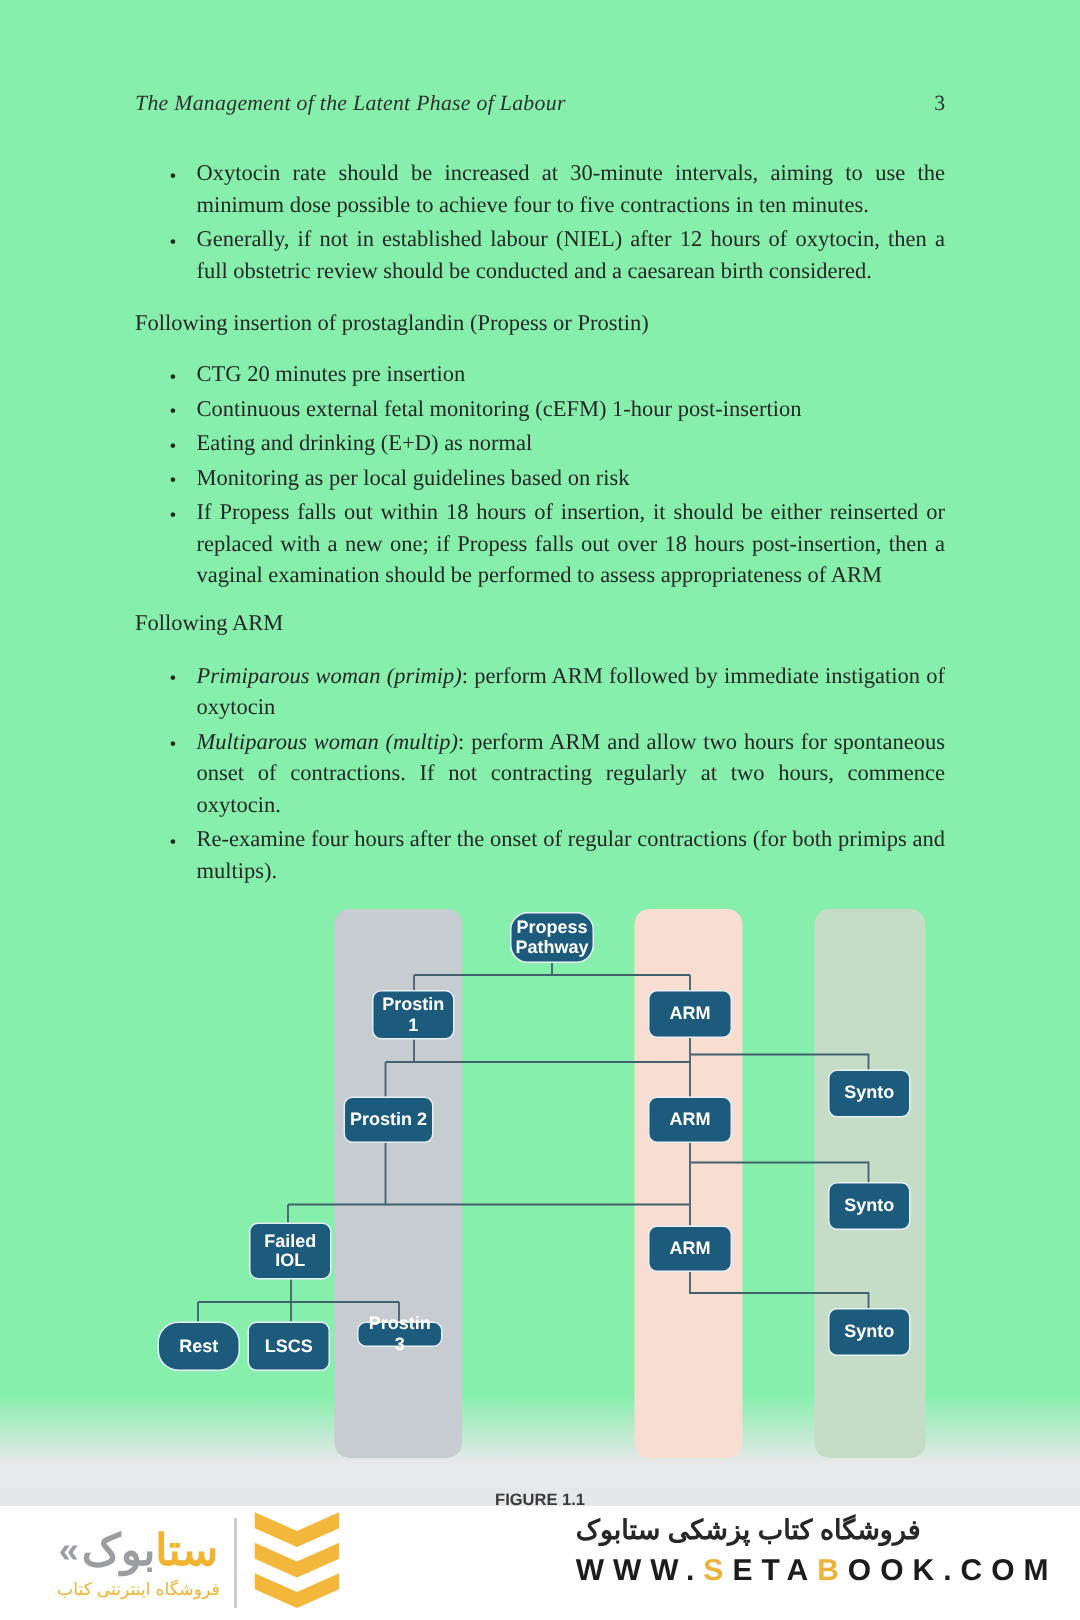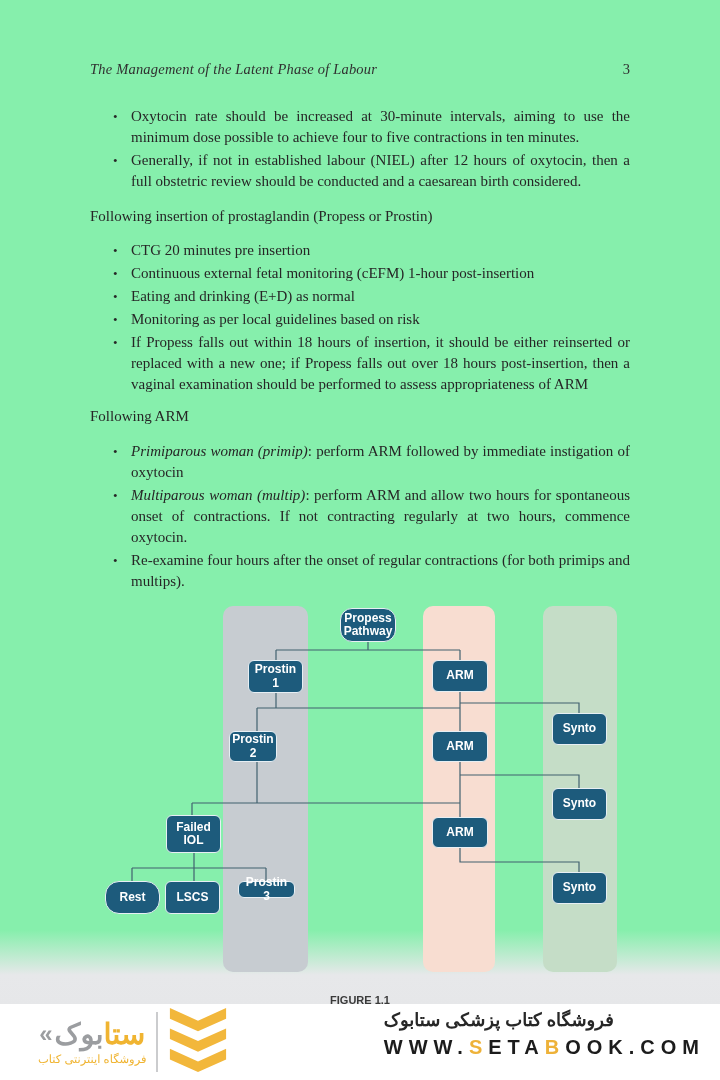--- a/index.html
+++ b/index.html
@@ -160,21 +160,21 @@
              M257,762 V803 M192,803 H460 M192,803 V815 M460,762 V817
              M460,775 H579 V788
              M194,853 V868 M132,868 H266 M132,868 V881 M194,868 V881 M266,868 V881
              M460,848 V862 H579 V872" stroke="#41616f"></path>
   </svg>
 
   <div class="node" style="left:340px; top:608px; width:56px; height:34px;border-radius:12px;">Propess Pathway</div>
   <div class="node" style="left:248px; top:660px; width:55px; height:33px;">Prostin 1</div>
   <div class="node" style="left:432px; top:660px; width:56px; height:32px;">ARM</div>
   <div class="node" style="left:552px; top:713px; width:55px; height:32px;">Synto</div>
-  <div class="node" style="left:229px; top:731px; width:48px; height:31px;">Prostin 2</div>
+  <div class="node" style="left:229px; top:731px; width:60px; height:31px;">Prostin 2</div>
   <div class="node" style="left:432px; top:731px; width:56px; height:31px;">ARM</div>
   <div class="node" style="left:552px; top:788px; width:55px; height:32px;">Synto</div>
   <div class="node" style="left:166px; top:815px; width:55px; height:38px;">Failed IOL</div>
   <div class="node" style="left:432px; top:817px; width:56px; height:31px;">ARM</div>
   <div class="node" style="left:105px; top:881px; width:55px; height:33px;border-radius:14px;">Rest</div>
   <div class="node" style="left:165px; top:881px; width:55px; height:33px;">LSCS</div>
   <div class="node" style="left:238px; top:881px; width:57px; height:17px;">Prostin 3</div>
   <div class="node" style="left:552px; top:872px; width:55px; height:32px;">Synto</div>
 
   <div class="figure-caption">

